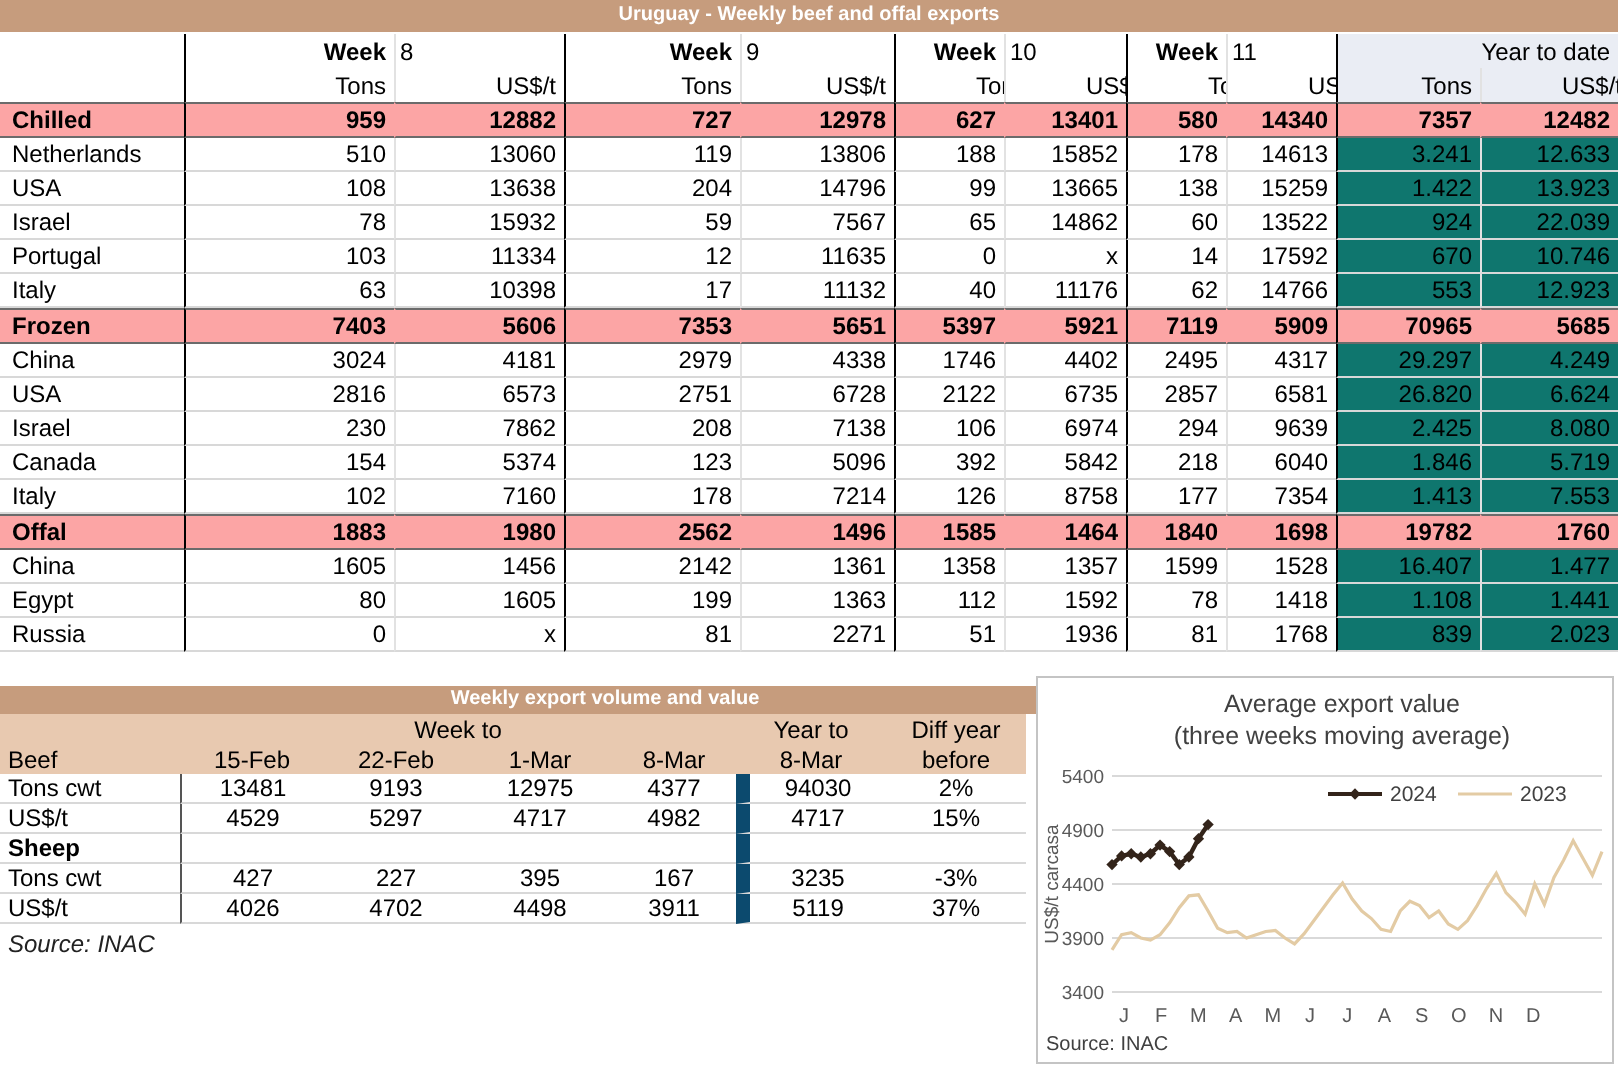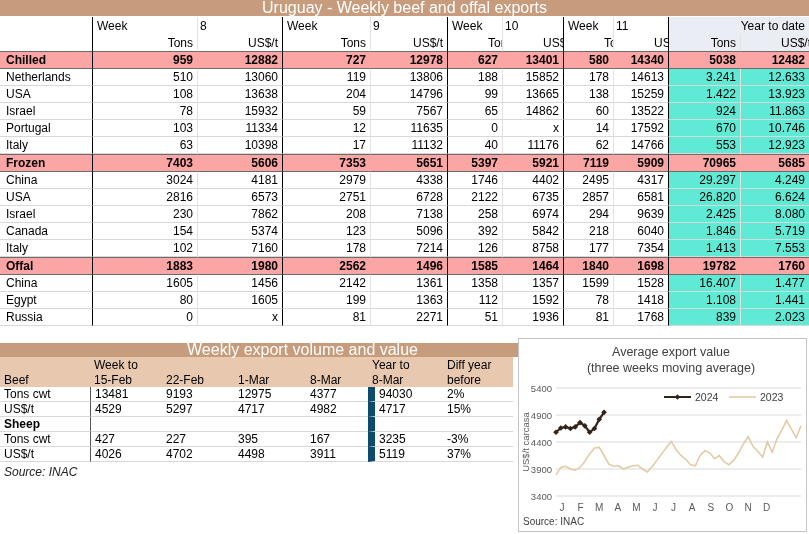--- a/index.html
+++ b/index.html
@@ -2,46 +2,46 @@
 <html><head>
 <meta charset="utf-8">
 <style>
   html,body { margin:0; padding:0; background:#fff; }
   .page {
     position:relative; width:809px; height:534px; overflow:hidden;
     font-family:"Liberation Sans", sans-serif; font-size:12px; color:#000; background:#fff;
   }
   
   .titlebar {
-    background:#C69C7D; color:#fff; font-weight:normal; text-align:center;
-    height:16px; line-height:16px; font-size:16px;
+    background:#C69C7D; color:#fff; font-weight:bold; text-align:center;
+    height:16px; line-height:16px; font-size:10px;
   }
   
   .main-wrap { position:absolute; top:0; left:0; width:809px; }
   table { border-collapse:separate; border-spacing:0; table-layout:fixed; }
   td { box-sizing:border-box; padding:0 4px; height:17px; line-height:16px; overflow:hidden; white-space:nowrap; }
   .main-table { width:809px; margin-top:1px; }
   .main-table td.num { text-align:right; }
   .main-table td.label { text-align:left; padding-left:6px; }
   .main-table .bl { border-left:1px solid #000; }
   .main-table .gl { border-left:1px solid #e2e2e2; }
   .main-table tbody td { border-bottom:1px solid #d8d8d8; }
   .main-table tr.section td { background:#fca5a5; font-weight:bold; border-top:1px solid #6b6b6b; border-bottom:1px solid #6b6b6b; }
   .main-table tr.section td.gl { border-left-color:transparent; }
-  .main-table tr.plain td.ytd { background:#5eead4; }
+  .main-table tr.plain td.ytd { background:#0f766e; }
   .main-table thead td.ytd { background:#EAEDF4; }
-  .main-table .wk-l { text-align:left; }
+  .main-table .wk-l { text-align:right;font-weight:bold; }
   .main-table .wk-n { text-align:left; padding-left:2px; }
   .main-table .unit { text-align:right;padding-left:40px; }
   .main-table .ytd-h { text-align:right; }
   
   .bottom-left { position:absolute; top:343px; left:0; width:513px; }
   .small-table { width:513px; }
   .small-table thead td { background:#E8C9B0; }
-  .small-table .ctr { text-align:left; }
+  .small-table .ctr { text-align:center; }
   .small-table td.slabel { text-align:left; padding-left:4px; }
   .small-table td.sb { font-weight:normal; }
   .small-table tbody td { border-bottom:1px solid #d8d8d8; }
   .small-table tbody td.v0 { border-left:1px solid #555; }
   .small-table tbody td.v4 { border-left:7px solid #0c4a6e; }
   .small-table tbody tr.srow td { font-weight:bold; }
   .small-table td { height:15px; line-height:14px; }
   .source-note { font-style:italic; font-size:12px; color:#222; padding:3px 0 0 4px; }
   
   .chart-panel {
@@ -102,21 +102,21 @@
           <tr class="section">
             <td class="label">Chilled</td>
             <td class="num bl">959</td>
             <td class="num gl">12882</td>
             <td class="num bl">727</td>
             <td class="num gl">12978</td>
             <td class="num bl">627</td>
             <td class="num gl">13401</td>
             <td class="num bl">580</td>
             <td class="num gl">14340</td>
-            <td class="num bl ytd">5038</td>
+            <td class="num bl ytd">7357</td>
             <td class="num gl ytd">12482</td>
           </tr>
           <tr class="plain">
             <td class="label">Netherlands</td>
             <td class="num bl">510</td>
             <td class="num gl">13060</td>
             <td class="num bl">119</td>
             <td class="num gl">13806</td>
             <td class="num bl">188</td>
             <td class="num gl">15852</td>
@@ -142,21 +142,21 @@
             <td class="label">Israel</td>
             <td class="num bl">78</td>
             <td class="num gl">15932</td>
             <td class="num bl">59</td>
             <td class="num gl">7567</td>
             <td class="num bl">65</td>
             <td class="num gl">14862</td>
             <td class="num bl">60</td>
             <td class="num gl">13522</td>
             <td class="num bl ytd">924</td>
-            <td class="num gl ytd">11.863</td>
+            <td class="num gl ytd">22.039</td>
           </tr>
           <tr class="plain">
             <td class="label">Portugal</td>
             <td class="num bl">103</td>
             <td class="num gl">11334</td>
             <td class="num bl">12</td>
             <td class="num gl">11635</td>
             <td class="num bl">0</td>
             <td class="num gl">x</td>
             <td class="num bl">14</td>
@@ -215,21 +215,21 @@
             <td class="num gl">6581</td>
             <td class="num bl ytd">26.820</td>
             <td class="num gl ytd">6.624</td>
           </tr>
           <tr class="plain">
             <td class="label">Israel</td>
             <td class="num bl">230</td>
             <td class="num gl">7862</td>
             <td class="num bl">208</td>
             <td class="num gl">7138</td>
-            <td class="num bl">258</td>
+            <td class="num bl">106</td>
             <td class="num gl">6974</td>
             <td class="num bl">294</td>
             <td class="num gl">9639</td>
             <td class="num bl ytd">2.425</td>
             <td class="num gl ytd">8.080</td>
           </tr>
           <tr class="plain">
             <td class="label">Canada</td>
             <td class="num bl">154</td>
             <td class="num gl">5374</td>

